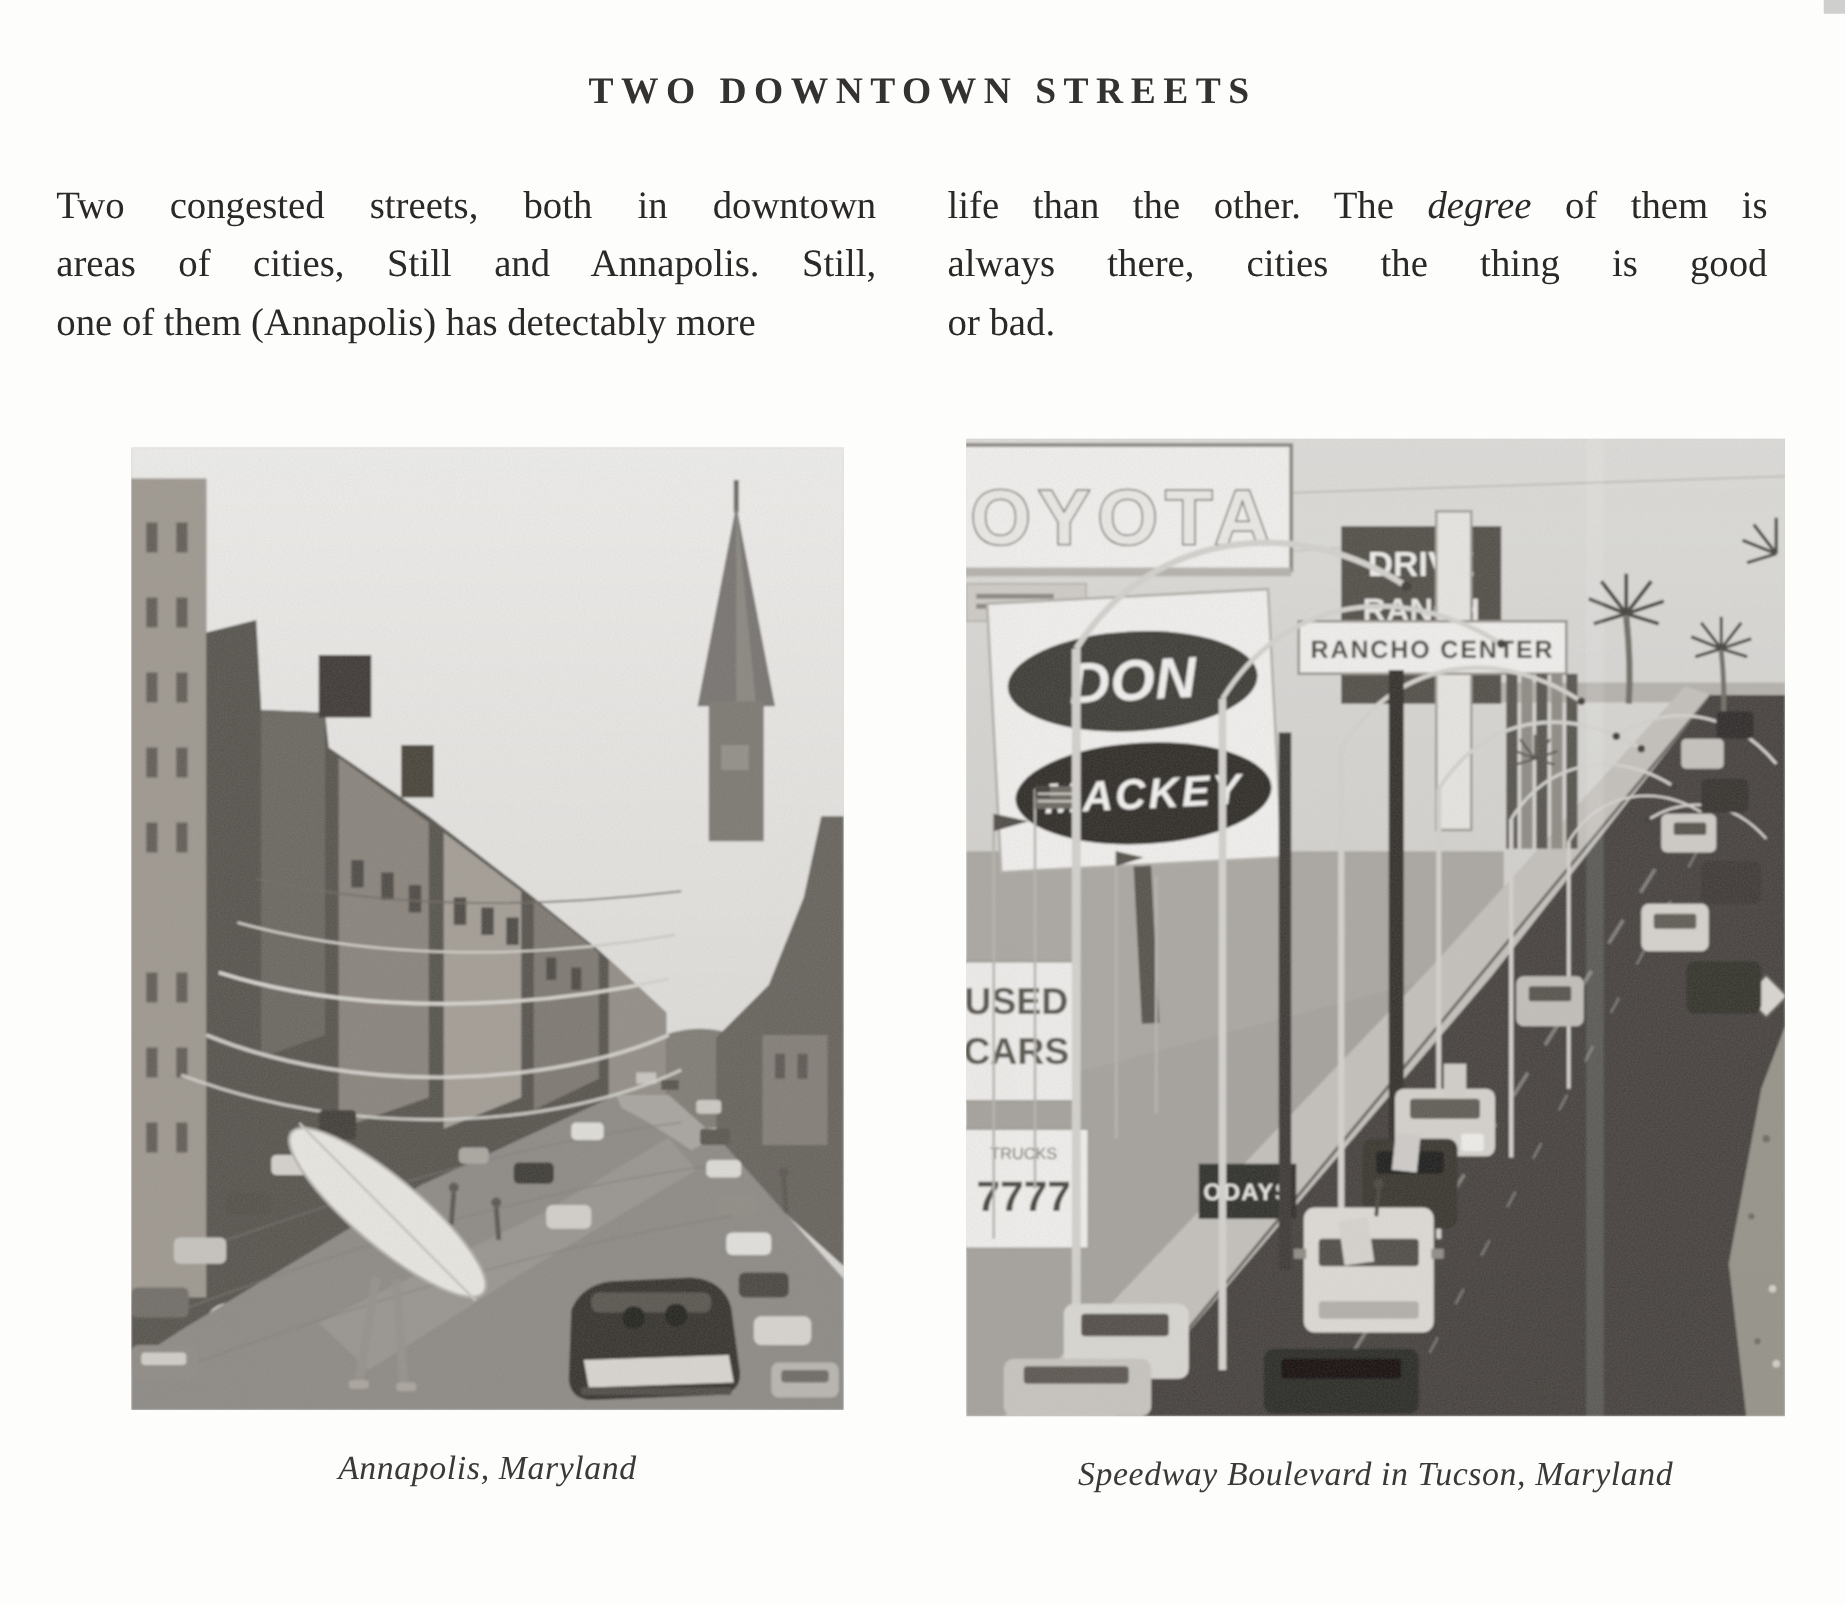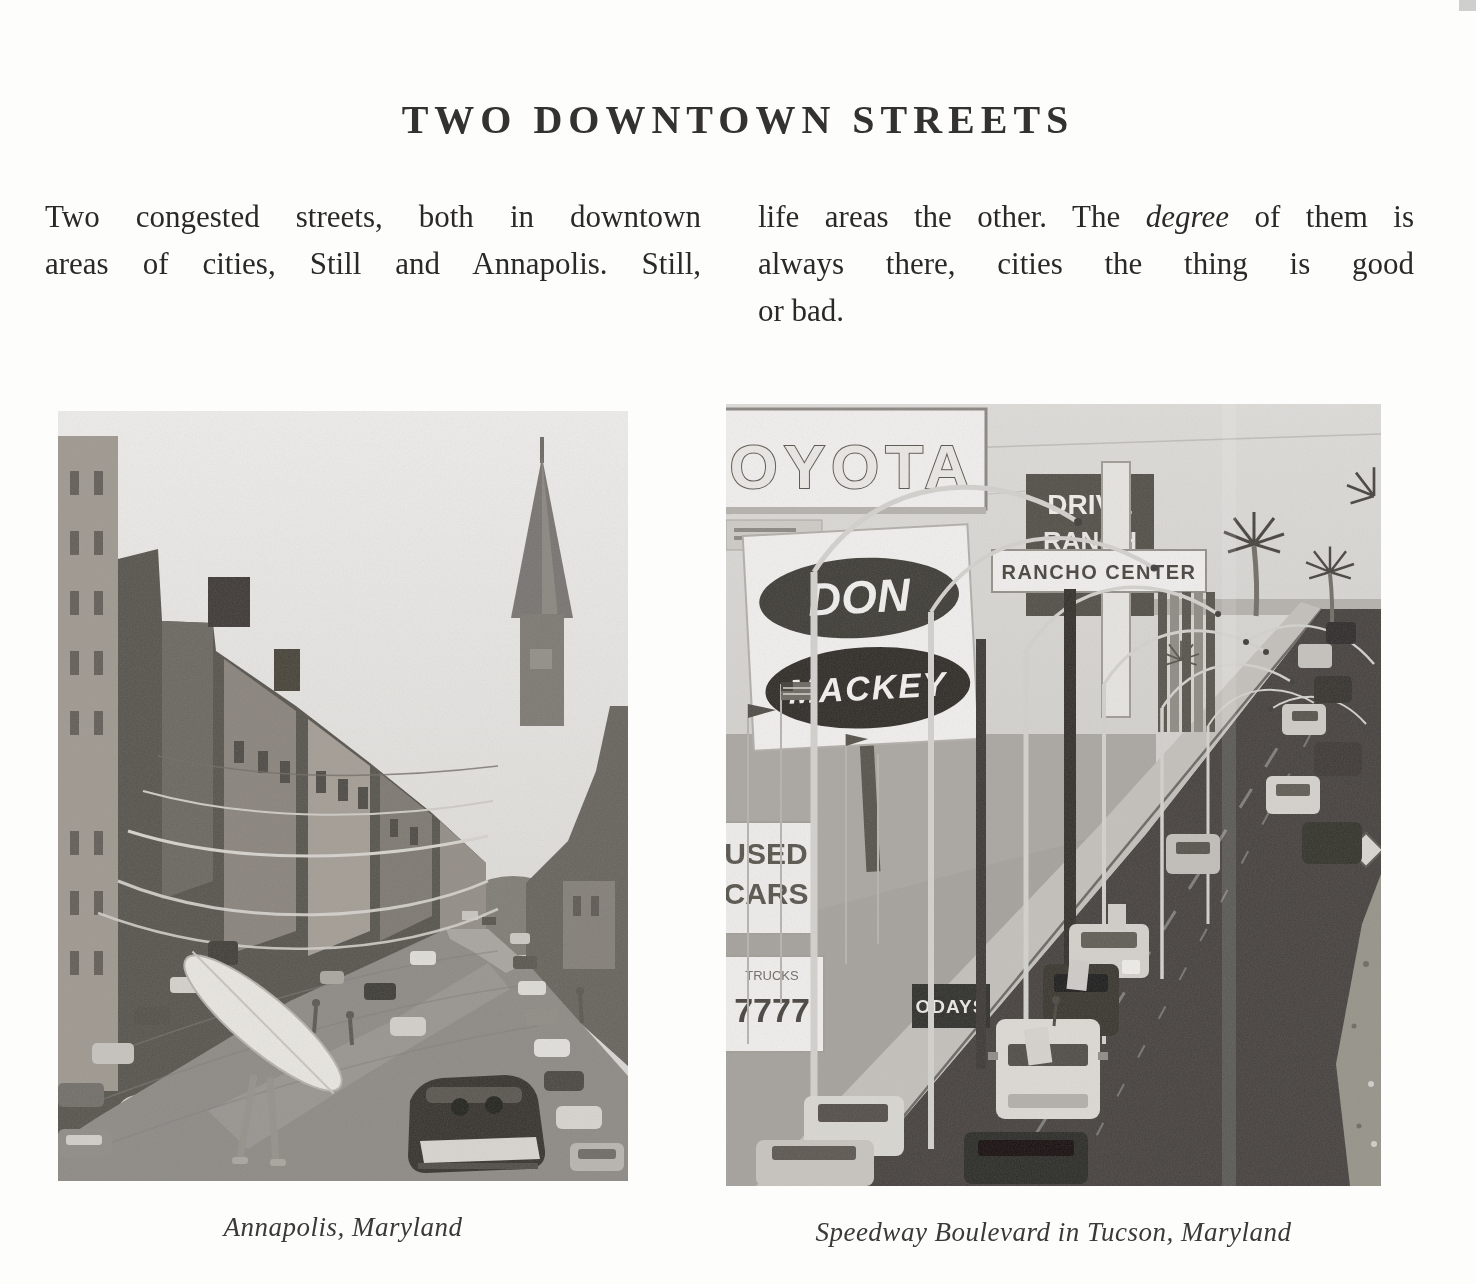--- a/index.html
+++ b/index.html
@@ -11,44 +11,44 @@
     overflow: hidden;
   }
   .page { position: relative; width: 1476px; height: 1284px; }
 
   .corner-speck {
     position: absolute; top: 0; right: 0; width: 17px; height: 11px;
     background: #a9a9a7; opacity: .55;
   }
 
   .title {
-    margin: 0; padding-top: 96px;
+    margin: 0; padding-top: 56px;
     text-align: center;
-    font-size: 40px; font-weight: 600;
+    font-size: 30px; font-weight: 600;
     letter-spacing: 6px;
     color: #343230;
   }
 
   .cols {
     display: flex;
     margin: 50px 62px 0 45px;
     gap: 57px;
     font-size: 31px;
     line-height: 47px;
   }
   .col { flex: 1; min-width: 0; }
   .col .line { text-align: justify; text-align-last: justify; }
   .col .line.last { text-align-last: left; }
   .col i { font-style: italic; margin-top: 12px; }
 
   .figs {
     display: flex;
     align-items: flex-start;
     margin-top: 70px;
-    padding-left: 58px;
+    padding-left: 105px;
   }
   figure { margin: 0; }
   .fig-left  { width: 570px; margin-top: 7px; }
   .fig-right { width: 655px; margin-left: 98px; }
   svg.photo { display: block; width: 100%; height: auto; background: #d9d8d5; }
   figcaption {
     margin-top: 31px;
     text-align: center;
     font-style: italic;
     font-size: 27px;
@@ -61,23 +61,24 @@
 
 <div class="page">
   <div class="corner-speck"></div>
 
   <h1 class="title">TWO DOWNTOWN STREETS</h1>
 
   <div class="cols">
     <div class="col">
         <div class="line"><span>Two congested streets, both in downtown</span></div>
         <div class="line"><span>areas of cities, Still and Annapolis. Still,</span></div>
+        <div class="line last"><span>one of them (Annapolis) has detectably more</span></div>
       </div>
     <div class="col">
-        <div class="line"><span>life areas the other. The </span><i>degree</i><span> of them is</span></div>
+        <div class="line"><span>life than the other. The </span><i>degree</i><span> of them is</span></div>
         <div class="line"><span>always there, cities the thing is good</span></div>
         <div class="line last"><span>or bad.</span></div>
       </div>
   </div>
 
   <div class="figs">
 
     <figure class="fig-left">
       <svg class="photo" viewBox="0 0 570 770" xmlns="http://www.w3.org/2000/svg" role="img">
         <defs>

